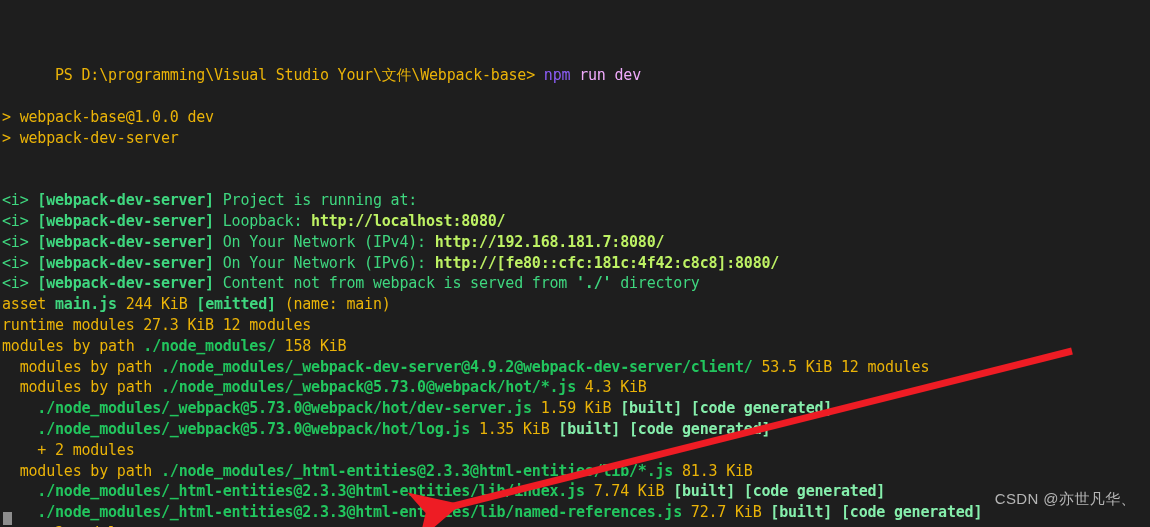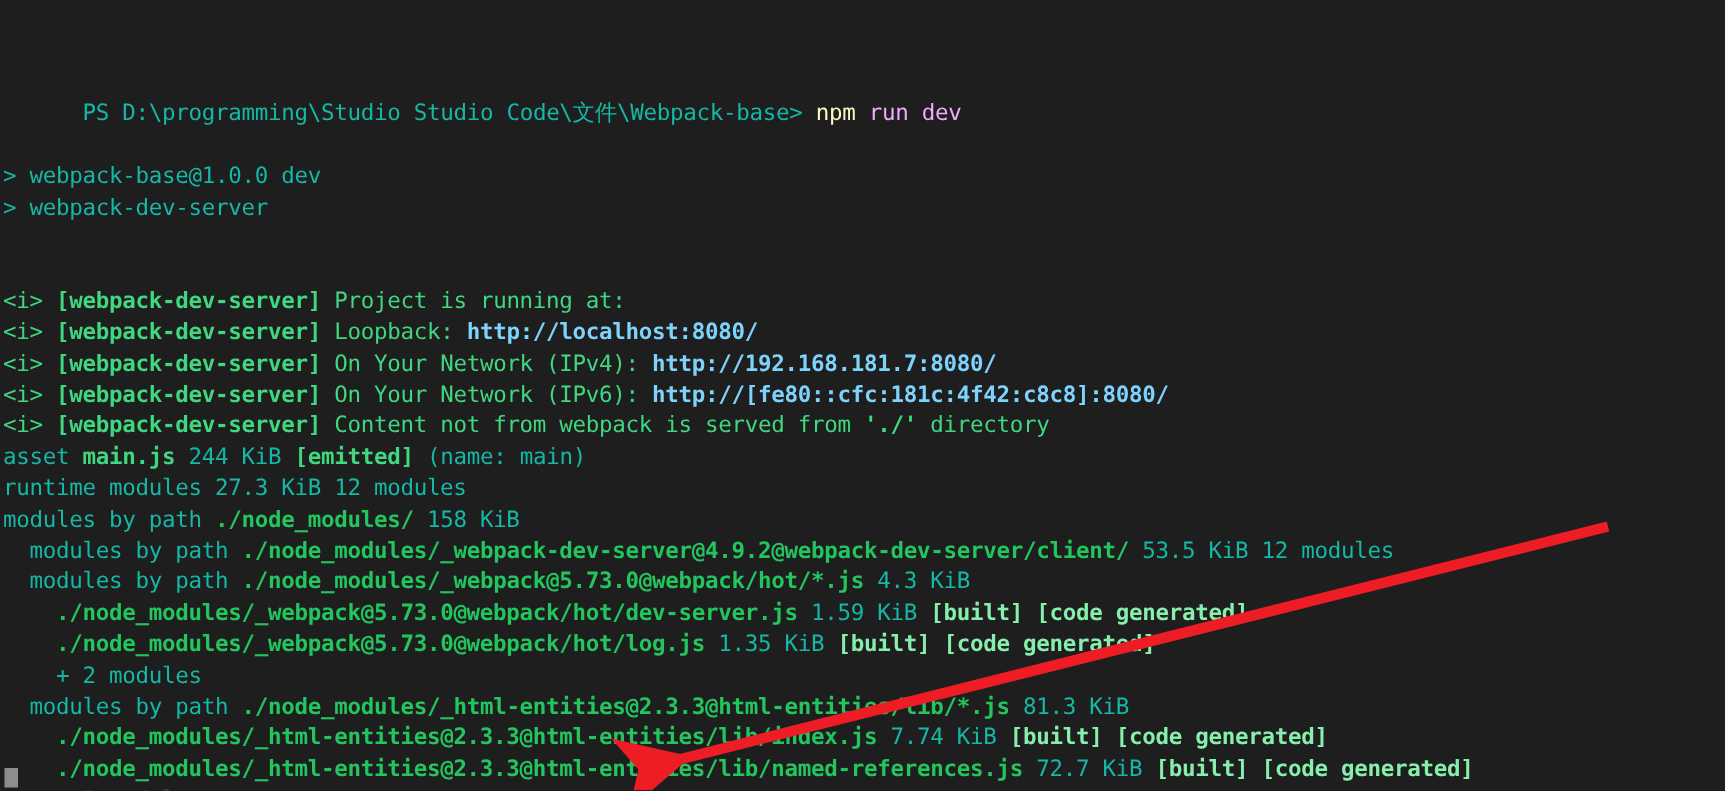--- a/index.html
+++ b/index.html
@@ -27,27 +27,27 @@
     padding-left: 2px;
     box-sizing: border-box;
     white-space: pre;
   }
   .line {
     height: 20.8px;
     white-space: pre;
   }
 
   
-  .c-default { color: #14b8a6; }
+  .c-default { color: #eab308; }
   .c-white   { color: #f0abfc; }
   .c-green   { color: #3fd77f; }
   .c-green-b { color: #3fd77f; font-weight: bold; }
-  .c-cyan-b  { color: #7dd3fc; font-weight: bold; }
+  .c-cyan-b  { color: #bef264; font-weight: bold; }
   .c-yellow-b{ color: #86efac; font-weight: bold; }
-  .c-yellow  { color: #fef9c3; }
+  .c-yellow  { color: #8b5cf6; }
   .c-path-b  { color: #22c55e; font-weight: bold; }
 
   #cursor {
     position: absolute;
     left: 3px;
     top: 512px;
     width: 9px;
     height: 13px;
     background: #8d8d8d;
   }
@@ -70,30 +70,31 @@
     white-space: pre;
   }
 </style>
 </head>
 <body>
 
 <div id="terminal">
 
   <div id="lines">
     <div class="line">
-      <span class="c-default">PS </span><span class="c-default">D:\programming\Studio Studio Code\文件\Webpack-base</span><span class="c-default">&gt; </span><span class="c-yellow">npm</span><span class="c-white"> run dev</span>
+      <span class="c-default">PS </span><span class="c-default">D:\programming\Visual Studio Your\文件\Webpack-base</span><span class="c-default">&gt; </span><span class="c-yellow">npm</span><span class="c-white"> run dev</span>
     </div>
     <div id="output-lines"><div class="line"><span class="c-default">&gt; webpack-base@1.0.0 dev</span></div><div class="line"><span class="c-default">&gt; webpack-dev-server</span></div><div class="line">&nbsp;</div><div class="line">&nbsp;</div><div class="line"><span class="c-green">&lt;i&gt; </span><span class="c-green-b">[webpack-dev-server]</span><span class="c-green"> Project is running at:</span></div><div class="line"><span class="c-green">&lt;i&gt; </span><span class="c-green-b">[webpack-dev-server]</span><span class="c-green"> Loopback: </span><span class="c-cyan-b">http://localhost:8080/</span></div><div class="line"><span class="c-green">&lt;i&gt; </span><span class="c-green-b">[webpack-dev-server]</span><span class="c-green"> On Your Network (IPv4): </span><span class="c-cyan-b">http://192.168.181.7:8080/</span></div><div class="line"><span class="c-green">&lt;i&gt; </span><span class="c-green-b">[webpack-dev-server]</span><span class="c-green"> On Your Network (IPv6): </span><span class="c-cyan-b">http://[fe80::cfc:181c:4f42:c8c8]:8080/</span></div><div class="line"><span class="c-green">&lt;i&gt; </span><span class="c-green-b">[webpack-dev-server]</span><span class="c-green"> Content not from webpack is served from </span><span class="c-green-b">'./'</span><span class="c-green"> directory</span></div><div class="line"><span class="c-default">asset </span><span class="c-green-b">main.js</span><span class="c-default"> 244 KiB </span><span class="c-green-b">[emitted]</span><span class="c-default"> (name: main)</span></div><div class="line"><span class="c-default">runtime modules 27.3 KiB 12 modules</span></div><div class="line"><span class="c-default">modules by path </span><span class="c-path-b">./node_modules/</span><span class="c-default"> 158 KiB</span></div><div class="line"><span class="c-default">  modules by path </span><span class="c-path-b">./node_modules/_webpack-dev-server@4.9.2@webpack-dev-server/client/</span><span class="c-default"> 53.5 KiB 12 modules</span></div><div class="line"><span class="c-default">  modules by path </span><span class="c-path-b">./node_modules/_webpack@5.73.0@webpack/hot/*.js</span><span class="c-default"> 4.3 KiB</span></div><div class="line"><span class="c-default">    </span><span class="c-path-b">./node_modules/_webpack@5.73.0@webpack/hot/dev-server.js</span><span class="c-default"> 1.59 KiB </span><span class="c-yellow-b">[built]</span><span class="c-default"> </span><span class="c-yellow-b">[code generated]</span></div><div class="line"><span class="c-default">    </span><span class="c-path-b">./node_modules/_webpack@5.73.0@webpack/hot/log.js</span><span class="c-default"> 1.35 KiB </span><span class="c-yellow-b">[built]</span><span class="c-default"> </span><span class="c-yellow-b">[code generated]</span></div><div class="line"><span class="c-default">    + 2 modules</span></div><div class="line"><span class="c-default">  modules by path </span><span class="c-path-b">./node_modules/_html-entities@2.3.3@html-entities/lib/*.js</span><span class="c-default"> 81.3 KiB</span></div><div class="line"><span class="c-default">    </span><span class="c-path-b">./node_modules/_html-entities@2.3.3@html-entities/lib/index.js</span><span class="c-default"> 7.74 KiB </span><span class="c-yellow-b">[built]</span><span class="c-default"> </span><span class="c-yellow-b">[code generated]</span></div><div class="line"><span class="c-default">    </span><span class="c-path-b">./node_modules/_html-entities@2.3.3@html-entities/lib/named-references.js</span><span class="c-default"> 72.7 KiB </span><span class="c-yellow-b">[built]</span><span class="c-default"> </span><span class="c-yellow-b">[code generated]</span></div><div class="line"><span class="c-default">    + 2 modules</span></div></div>
   </div>
 
   <div id="cursor"></div>
 
   <svg id="arrow-layer" viewBox="0 0 1150 527" xmlns="http://www.w3.org/2000/svg">
     <defs>
       <marker id="ah" markerWidth="7" markerHeight="7" refX="2.2" refY="3.5" orient="auto" markerUnits="strokeWidth">
         <path d="M 7 0 L 0 3.5 L 7 7 L 5.2 3.5 Z" fill="#ee1c24"></path>
       </marker>
     </defs>
     <line id="arrow-line" x1="1072" y1="351" x2="446" y2="508" stroke="#ee1c24" stroke-width="7" stroke-linecap="butt" marker-end="url(#ah)"></line>
   </svg>
 
+  <div id="watermark">CSDN @亦世凡华、</div>
 
 </div>
 
 </body></html>

